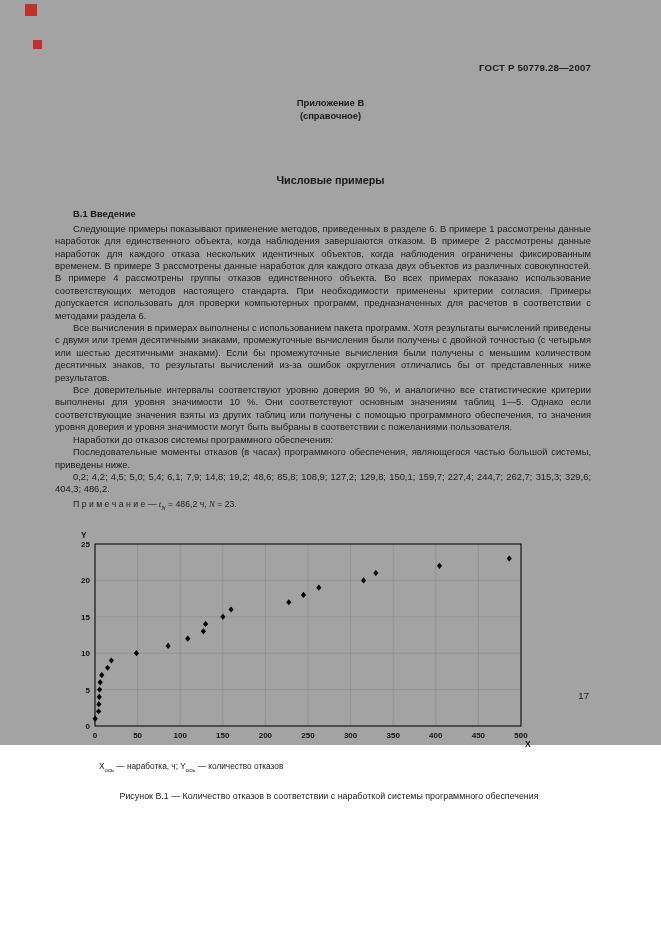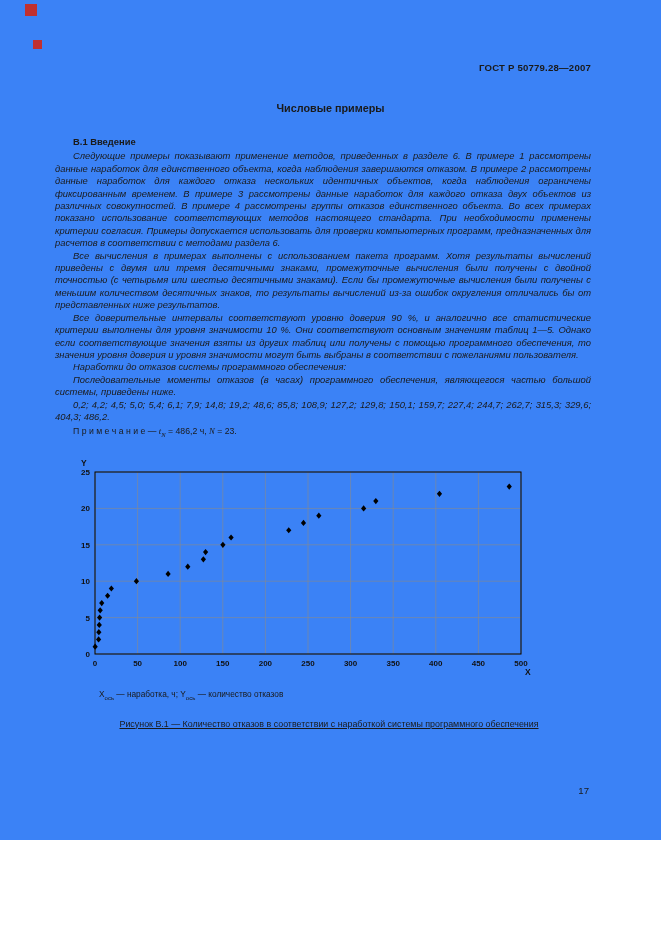--- a/index.html
+++ b/index.html
@@ -4,65 +4,69 @@
 <style>
   * { margin:0; padding:0; box-sizing:border-box; }
   html,body { background:#ffffff; }
   body {
     width:661px; height:936px;
     font-family:"Liberation Sans", sans-serif;
     color:#1a1a1a;
     position:relative;
     overflow:hidden;
   }
-  .page { position:relative; width:661px; height:840px; background:#3b82f6; }
+  .page { position:relative; width:661px; height:745px; background:#a3a3a3; }
 
   .scan-mark { position:absolute; background:#c03030; }
   .scan-mark.m1 { left:25px; top:4px;  width:12px; height:12px; }
   .scan-mark.m2 { left:33px; top:40px; width:9px;  height:9px; }
 
   .doc-number {
     text-align:right; font-weight:bold; font-size:9.6px;
     padding:62px 70px 0 0; letter-spacing:0.2px;
   }
   .annex { text-align:center; font-weight:bold; font-size:9.4px; margin-top:24px; line-height:1.35; }
-  .main-title { text-align:center; font-weight:bold; font-size:10.8px; margin-top:29px; margin-bottom:22px; }
+  .main-title { text-align:center; font-weight:bold; font-size:10.8px; margin-top:52px; margin-bottom:22px; }
 
   .content {
     padding:0 70px 0 55px;
     font-size:9.4px; line-height:1.32; text-align:justify;
   }
   .h { font-weight:bold; text-indent:18px; text-align:left; margin-top:7px; margin-bottom:2px; }
-  p.body { text-indent:18px;font-style:italic; }
+  p.body { text-indent:18px; }
   p.note { font-size:8.7px; margin-top:3px; text-indent:18px; text-align:left; }
   p.note i { font-family:"Liberation Serif", serif; font-style:italic; }
   p.note sub { font-size:6.5px; font-family:"Liberation Serif", serif; font-style:italic; }
 
   .chart-wrap { margin-top:14px; padding-left:12px; }
   svg text { font-family:"Liberation Sans", sans-serif; }
 
   .axis-note { font-size:8.3px; margin-top:4px; padding-left:32px; text-align:left; }
   .axis-note sub { font-size:6px; }
-  .fig-caption { text-align:center; font-size:8.9px; margin-top:16px;text-decoration:underline; }
+  .fig-caption { text-align:center; font-size:8.9px; margin-top:16px; }
 
   .page-number {
     position:absolute; right:72px; bottom:44px;
     font-size:9.6px;
   }
 </style>
 </head>
 <body>
 
 <div class="page">
 
   <div class="scan-mark m1"></div>
   <div class="scan-mark m2"></div>
 
   <div class="doc-number">ГОСТ Р 50779.28—2007</div>
 
+  <div class="annex">
+    <div>Приложение В</div>
+    <div>(справочное)</div>
+  </div>
 
   <div class="main-title">Числовые примеры</div>
 
   <div class="content">
 
     <p class="h">В.1  Введение</p>
     <p class="body">Следующие примеры показывают применение методов, приведенных в разделе 6. В примере 1 рассмотрены данные наработок для единственного объекта, когда наблюдения завершаются отказом. В примере 2 рассмотрены данные наработок для каждого отказа нескольких идентичных объектов, когда наблюдения ограничены фиксированным временем. В примере 3 рассмотрены данные наработок для каждого отказа двух объектов из различных совокупностей. В примере 4 рассмотрены группы отказов единственного объекта. Во всех примерах показано использование соответствующих методов настоящего стандарта. При необходимости применены критерии согласия. Примеры допускается использовать для проверки компьютерных программ, предназначенных для расчетов в соответствии с методами раздела 6.</p>
     <p class="body">Все вычисления в примерах выполнены с использованием пакета программ. Хотя результаты вычислений приведены с двумя или тремя десятичными знаками, промежуточные вычисления были получены с двойной точностью (с четырьмя или шестью десятичными знаками). Если бы промежуточные вычисления были получены с меньшим количеством десятичных знаков, то результаты вычислений из-за ошибок округления отличались бы от представленных ниже результатов.</p>
     <p class="body">Все доверительные интервалы соответствуют уровню доверия 90 %, и аналогично все статистические критерии выполнены для уровня значимости 10 %. Они соответствуют основным значениям таблиц 1—5. Однако если соответствующие значения взяты из других таблиц или получены с помощью программного обеспечения, то значения уровня доверия и уровня значимости могут быть выбраны в соответствии с пожеланиями пользователя.</p>
 

